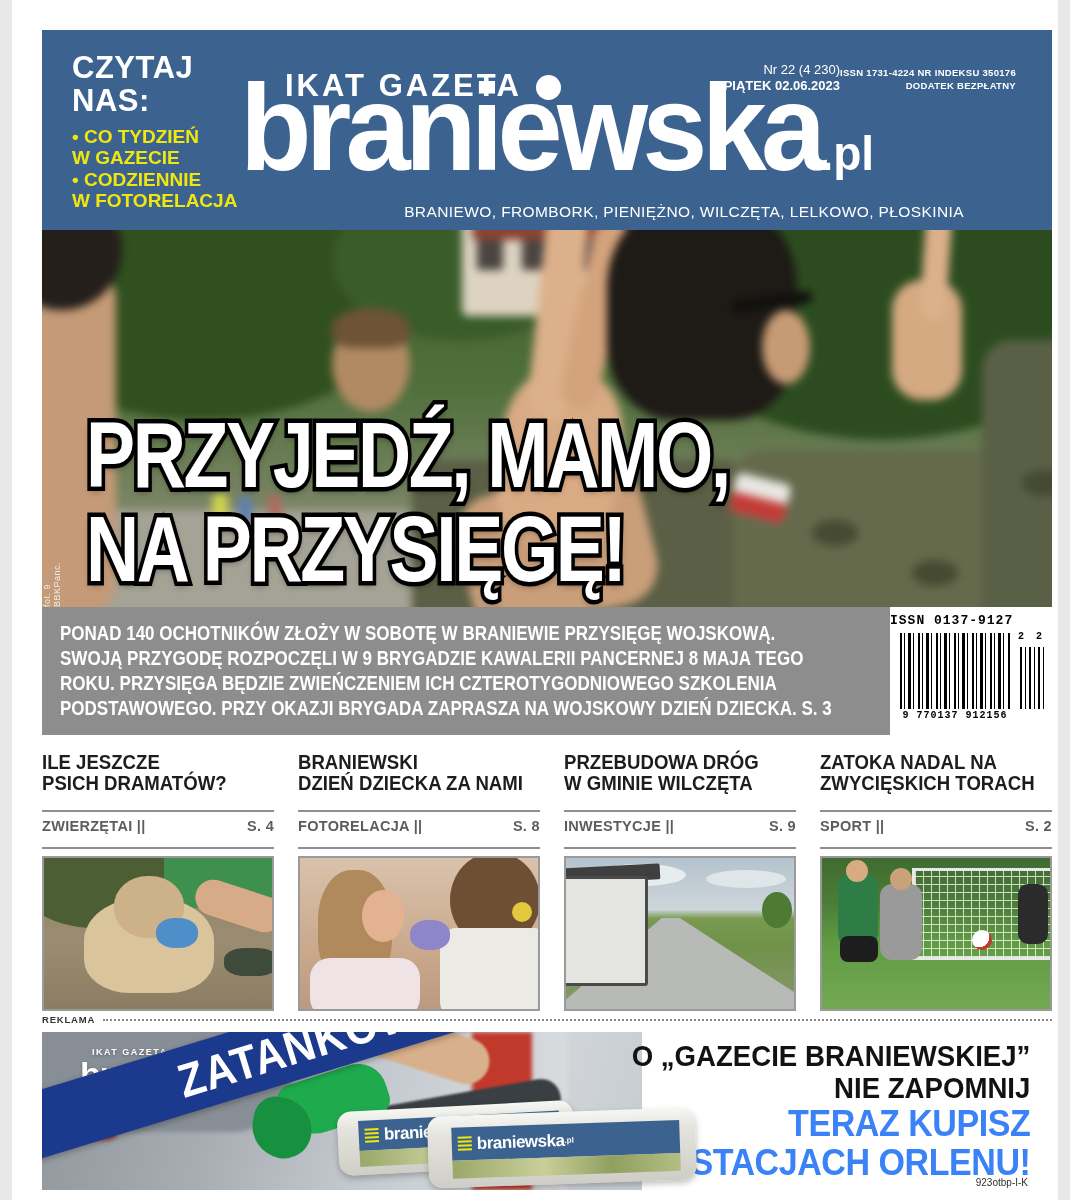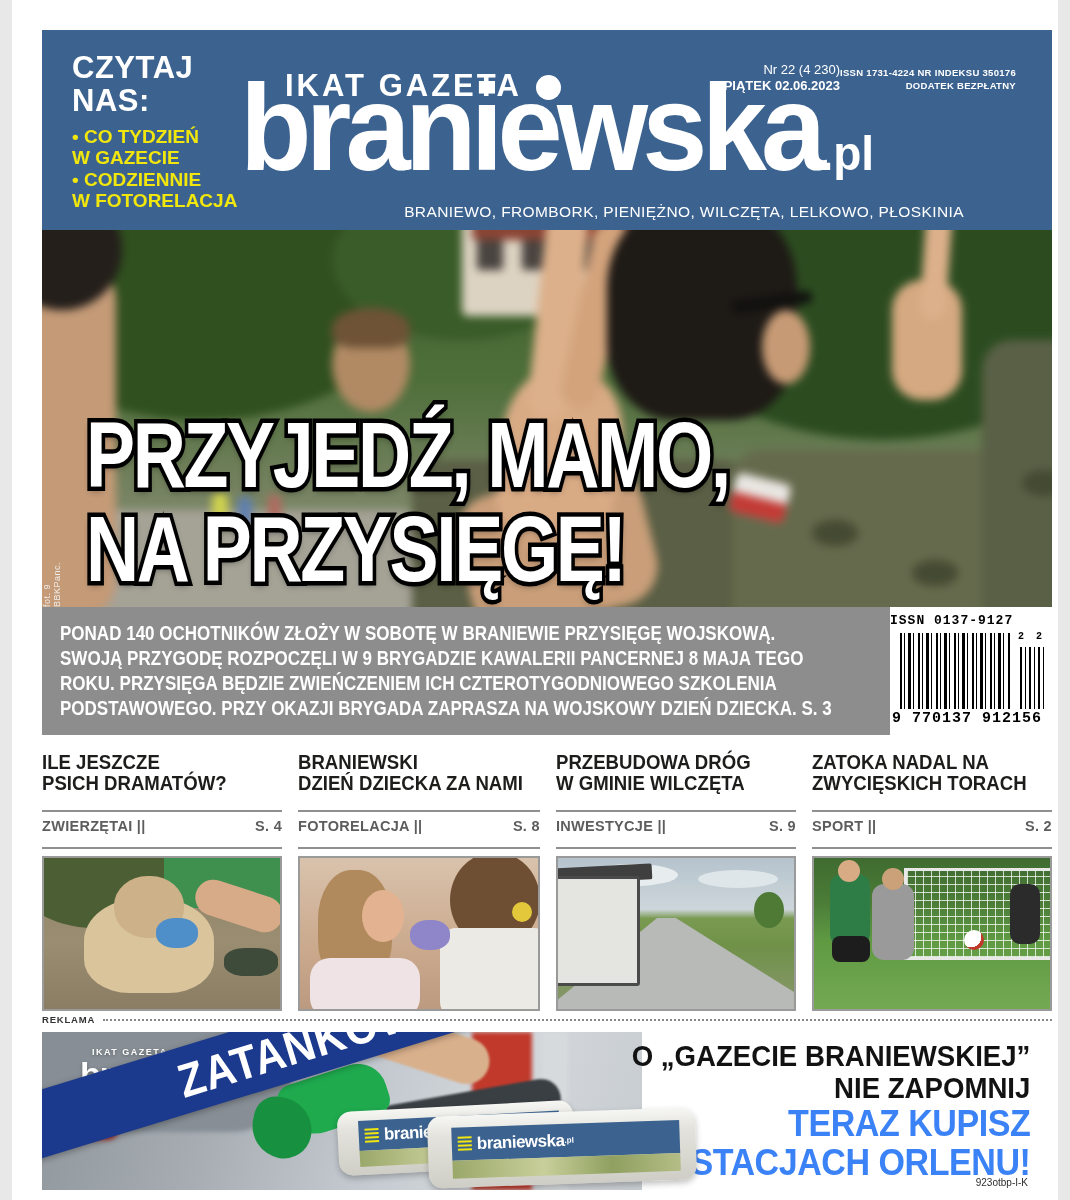--- a/index.html
+++ b/index.html
@@ -59,27 +59,27 @@
   .headline div { font-size:92px; font-weight:bold; letter-spacing:-3px; color:#fff; -webkit-text-stroke:9px #000; paint-order:stroke fill; text-shadow:0 4px 8px rgba(0,0,0,0.45); transform:scaleX(0.8); transform-origin:0 50%; white-space:nowrap; }
 
   
   .leadbox { position:absolute; left:30px; top:607px; width:848px; height:128px; background:#8d8d8d; padding:13px 18px; overflow:hidden; }
   .leadtext { width:980px; transform:scaleX(0.83); transform-origin:0 0; color:#fff; font-weight:bold; font-size:20.5px; line-height:25px; }
   .leadtext div { white-space:nowrap; }
   .bcbox { position:absolute; left:878px; top:607px; width:162px; height:128px; background:#fff; font-family:"Liberation Mono", monospace; }
   .bc-issn { position:absolute; left:0; top:6px; width:100%; text-align:left; font-size:13px; font-weight:bold; letter-spacing:1px; color:#000; }
   .bc-main { position:absolute; left:10px; top:26px; width:110px; height:76px;
     background:repeating-linear-gradient(90deg,#000 0 2px,#fff 2px 4px,#000 4px 5px,#fff 5px 8px,#000 8px 11px,#fff 11px 13px,#000 13px 14px,#fff 14px 18px); }
-  .bc-digits { position:absolute; left:2px; top:103px; width:126px; text-align:center; font-size:15px; font-weight:bold; color:#000; letter-spacing:1px; white-space:nowrap; }
+  .bc-digits { position:absolute; left:2px; top:103px; width:126px; text-align:center; font-size:10px; font-weight:bold; color:#000; letter-spacing:1px; white-space:nowrap; }
   .bc-side { position:absolute; left:130px; top:40px; width:24px; height:62px;
     background:repeating-linear-gradient(90deg,#000 0 2px,#fff 2px 5px,#000 5px 6px,#fff 6px 9px); }
   .bc-side-num { position:absolute; left:128px; top:24px; width:28px; text-align:left; font-size:10px; font-weight:bold; letter-spacing:3px; color:#000; }
 
   
-  .teasers { position:absolute; left:30px; top:752px; width:1010px; display:grid; grid-template-columns:repeat(4,1fr); column-gap:16px; }
+  .teasers { position:absolute; left:30px; top:752px; width:1010px; display:grid; grid-template-columns:repeat(4,1fr); column-gap:24px; }
   .t-title { height:50px; font-size:20px; font-weight:bold; color:#1d1d1b; line-height:21px; }
   .t-title span { display:inline-block; transform:scaleX(0.93); transform-origin:0 50%; white-space:nowrap; }
   .t-rule { border-top:2px solid #8f8f8f; margin-top:8px; }
   .t-meta { display:flex; justify-content:space-between; align-items:center; padding:6px 0 5px; font-size:14.5px; font-weight:bold; color:#5d5d5d; letter-spacing:0.3px; }
   .t-photo { margin-top:7px; height:155px; border:2px solid #9a9a9a; position:relative; overflow:hidden; }
   .tp { position:absolute; border-radius:50%; }
 
   .ph-dog { background:linear-gradient(180deg,#8f8468 0%,#9a8d71 55%,#8a7d63 100%); }
   .ph-dog .foliage { left:-30px; top:-40px; width:160px; height:110px; background:#4c5e33; }
   .ph-dog .shirt { left:120px; top:-30px; width:140px; height:80px; background:#3f8f4f; border-radius:10px; }

